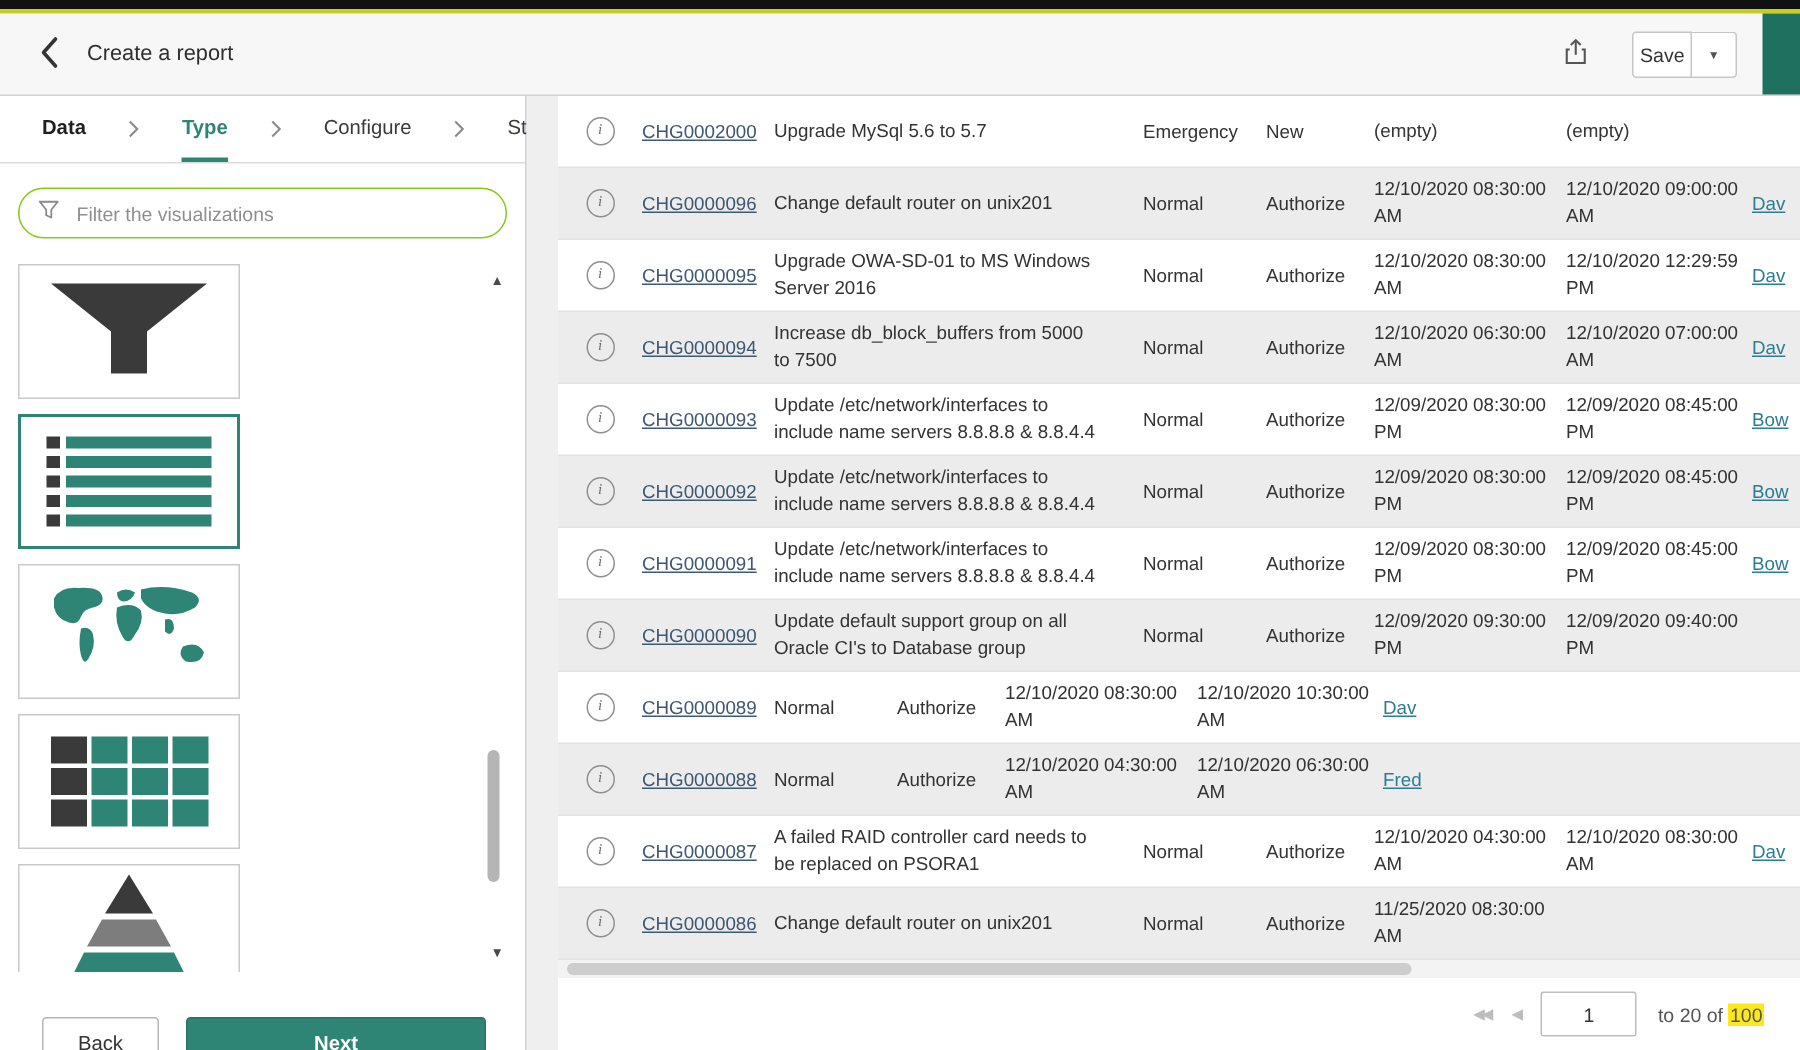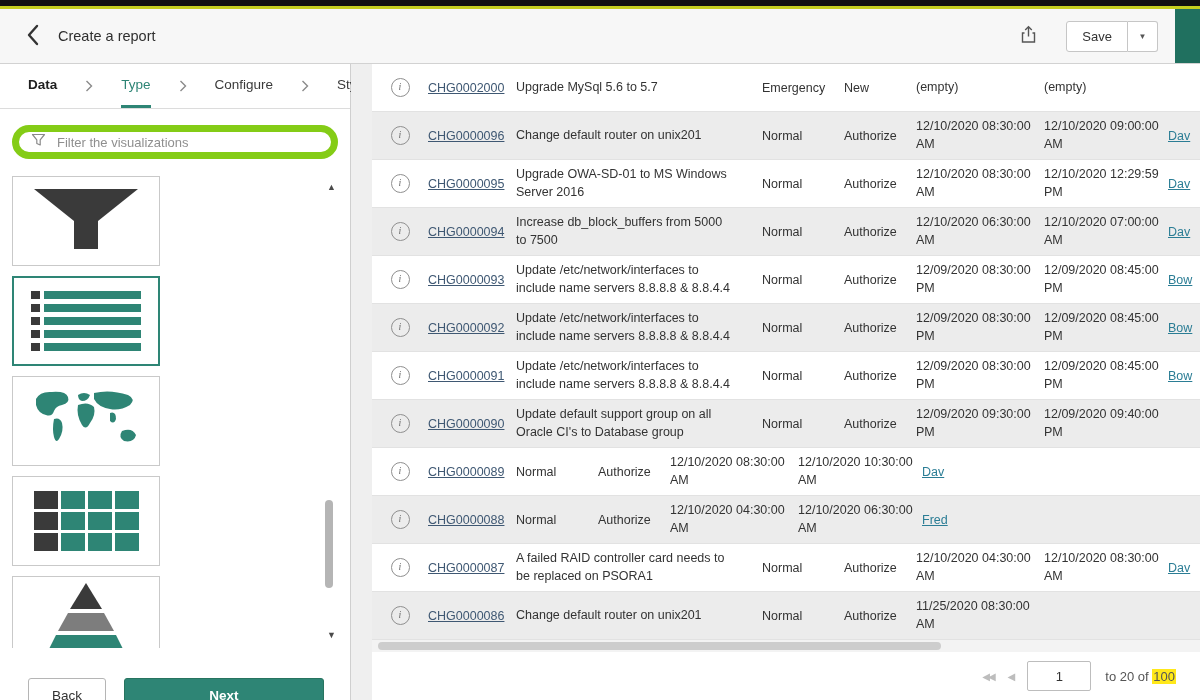--- a/index.html
+++ b/index.html
@@ -14,38 +14,38 @@
   .header{position:absolute;top:9px;left:0;right:0;height:55px;background:#f7f7f7;
           border-bottom:1px solid #d2d2d2;display:flex;align-items:center;
           padding-left:16px;box-sizing:border-box;}
   .back-btn{width:34px;height:34px;border:none;background:transparent;display:flex;
             align-items:center;justify-content:center;cursor:pointer;padding:0;}
   .title{font-size:14.5px;font-weight:400;color:#2f2f2f;margin:0 0 0 8px;}
   .header-spacer{flex:1;}
   .share-btn{border:none;background:transparent;margin-right:28px;cursor:pointer;padding:0;
              display:flex;align-items:center;}
   .save-group{display:flex;margin-right:42px;}
-  .save-btn{height:31px;padding:0 15px;background:#fff;border:1px solid #c6c6c6;
+  .save-btn{height:31px;padding:0 4px;background:#fff;border:1px solid #c6c6c6;
             border-radius:3px 0 0 3px;font-size:13px;color:#333;cursor:pointer;}
   .save-caret{height:31px;width:30px;background:#fff;border:1px solid #c6c6c6;border-left:none;
               border-radius:0 3px 3px 0;font-size:8px;color:#555;cursor:pointer;padding:0;}
   .teal-block{position:absolute;right:0;top:0;bottom:0;width:25px;background:#20705f;}
 
   
   .left-panel{position:absolute;top:64px;left:0;width:351px;bottom:0;background:#fff;
               border-right:1px solid #cfcfcf;box-sizing:border-box;}
   .steps{height:44px;display:flex;align-items:center;padding:0 0 0 28px;
          border-bottom:1px solid #dcdcdc;gap:28px;}
   .step{height:44px;display:flex;align-items:center;font-size:13.5px;color:#3a3a3a;
         border-bottom:3px solid transparent;box-sizing:border-box;cursor:pointer;}
   .step.done{font-weight:700;color:#1f1f1f;}
-  .step.active{color:#2e8575;font-weight:400;border-bottom-color:#2e8575;align-items:center;}
+  .step.active{color:#2e8575;font-weight:700;border-bottom-color:#2e8575;align-items:center;}
   .sep{display:flex;align-items:center;}
 
-  .filter-box{margin:16px 12px 0;height:34px;border:7px solid #84cc16;border-radius:17px;
+  .filter-box{margin:16px 12px 0;height:34px;border:1px solid #84cc16;border-radius:17px;
               display:flex;align-items:center;padding:0 12px;gap:9px;box-sizing:border-box;}
   .filter-box input{flex:1;border:none;outline:none;font-size:13px;color:#333;background:transparent;
                     font-family:"Liberation Sans",sans-serif;}
   .filter-box input::placeholder{color:#8f8f8f;}
 
   .viz-list{position:absolute;top:104px;left:0;right:0;height:480px;overflow:hidden;
             padding:8px 0 0 12px;box-sizing:border-box;}
   .viz{width:148px;height:90px;border:1px solid #c9c9c9;background:#fff;margin-bottom:10px;
        display:flex;align-items:center;justify-content:center;box-sizing:border-box;cursor:pointer;}
   .viz.selected{border:2px solid #2e8575;}

